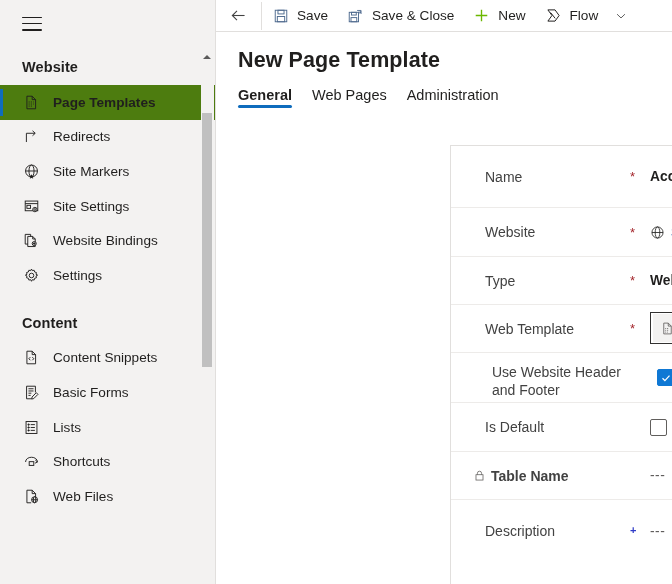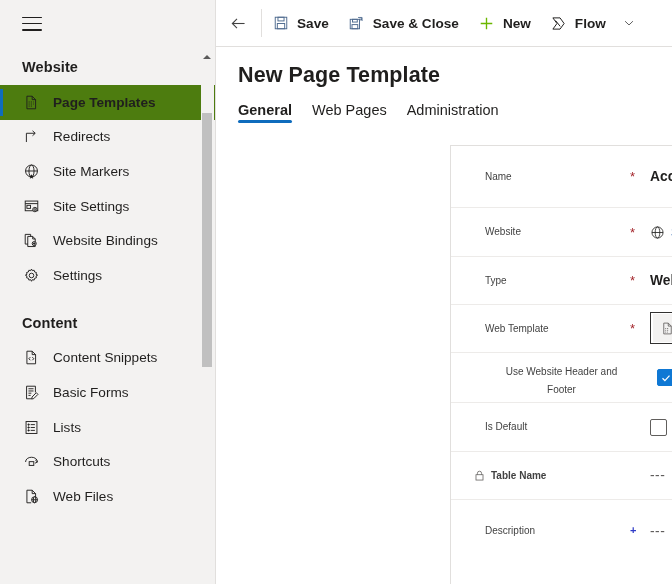--- a/index.html
+++ b/index.html
@@ -138,27 +138,26 @@
   #main {
     position: relative;
     flex: 1 1 auto;
     height: 584px;
     background: #ffffff;
     overflow: hidden;
   }
 
   
   #cmdbar {
-    height: 47px;
+    height: 32px;
     border-bottom: 1px solid #e1dfdd;
     display: flex;
     align-items: center;
     box-sizing: border-box;
     background: #ffffff;
-    font-weight: bold;
   }
   .back-btn {
     width: 45px;
     height: 46px;
     display: flex;
     align-items: center;
     justify-content: center;
     cursor: pointer;
     color: #424242;
   }
@@ -199,22 +198,22 @@
   
   #page-head { padding: 16px 22px 0 22px; }
   #page-title {
     font-size: 21.5px;
     font-weight: 600;
     color: #201f1e;
     letter-spacing: .1px;
   }
   #tabs {
     display: flex;
-    align-items: flex-start;
-    margin-top: 14px;
+    align-items: flex-end;
+    margin-top: 8px;
     height: 27px;
   }
   .tab {
     position: relative;
     font-size: 14.5px;
     color: #201f1e;
     margin-right: 20px;
     padding-bottom: 5px;
     cursor: pointer;
     white-space: nowrap;
@@ -246,28 +245,27 @@
     display: flex;
     align-items: center;
     border-bottom: 1px solid #edebe9;
     box-sizing: border-box;
     padding-left: 34px;
   }
   .frow:last-child { border-bottom: none; }
   .flabel {
     width: 145px;
     flex: 0 0 145px;
-    font-size: 10px;
+    font-size: 14px;
     color: #424242;
     display: flex;
     align-items: center;
     line-height: 18px;
     padding-right: 6px;
     box-sizing: border-box;
-    text-align: center;
   }
   .flabel .lock {
     display: inline-flex;
     margin-right: 5px;
     flex: 0 0 auto;
   }
   .req {
     width: 20px;
     flex: 0 0 20px;
     color: #a4262c;

